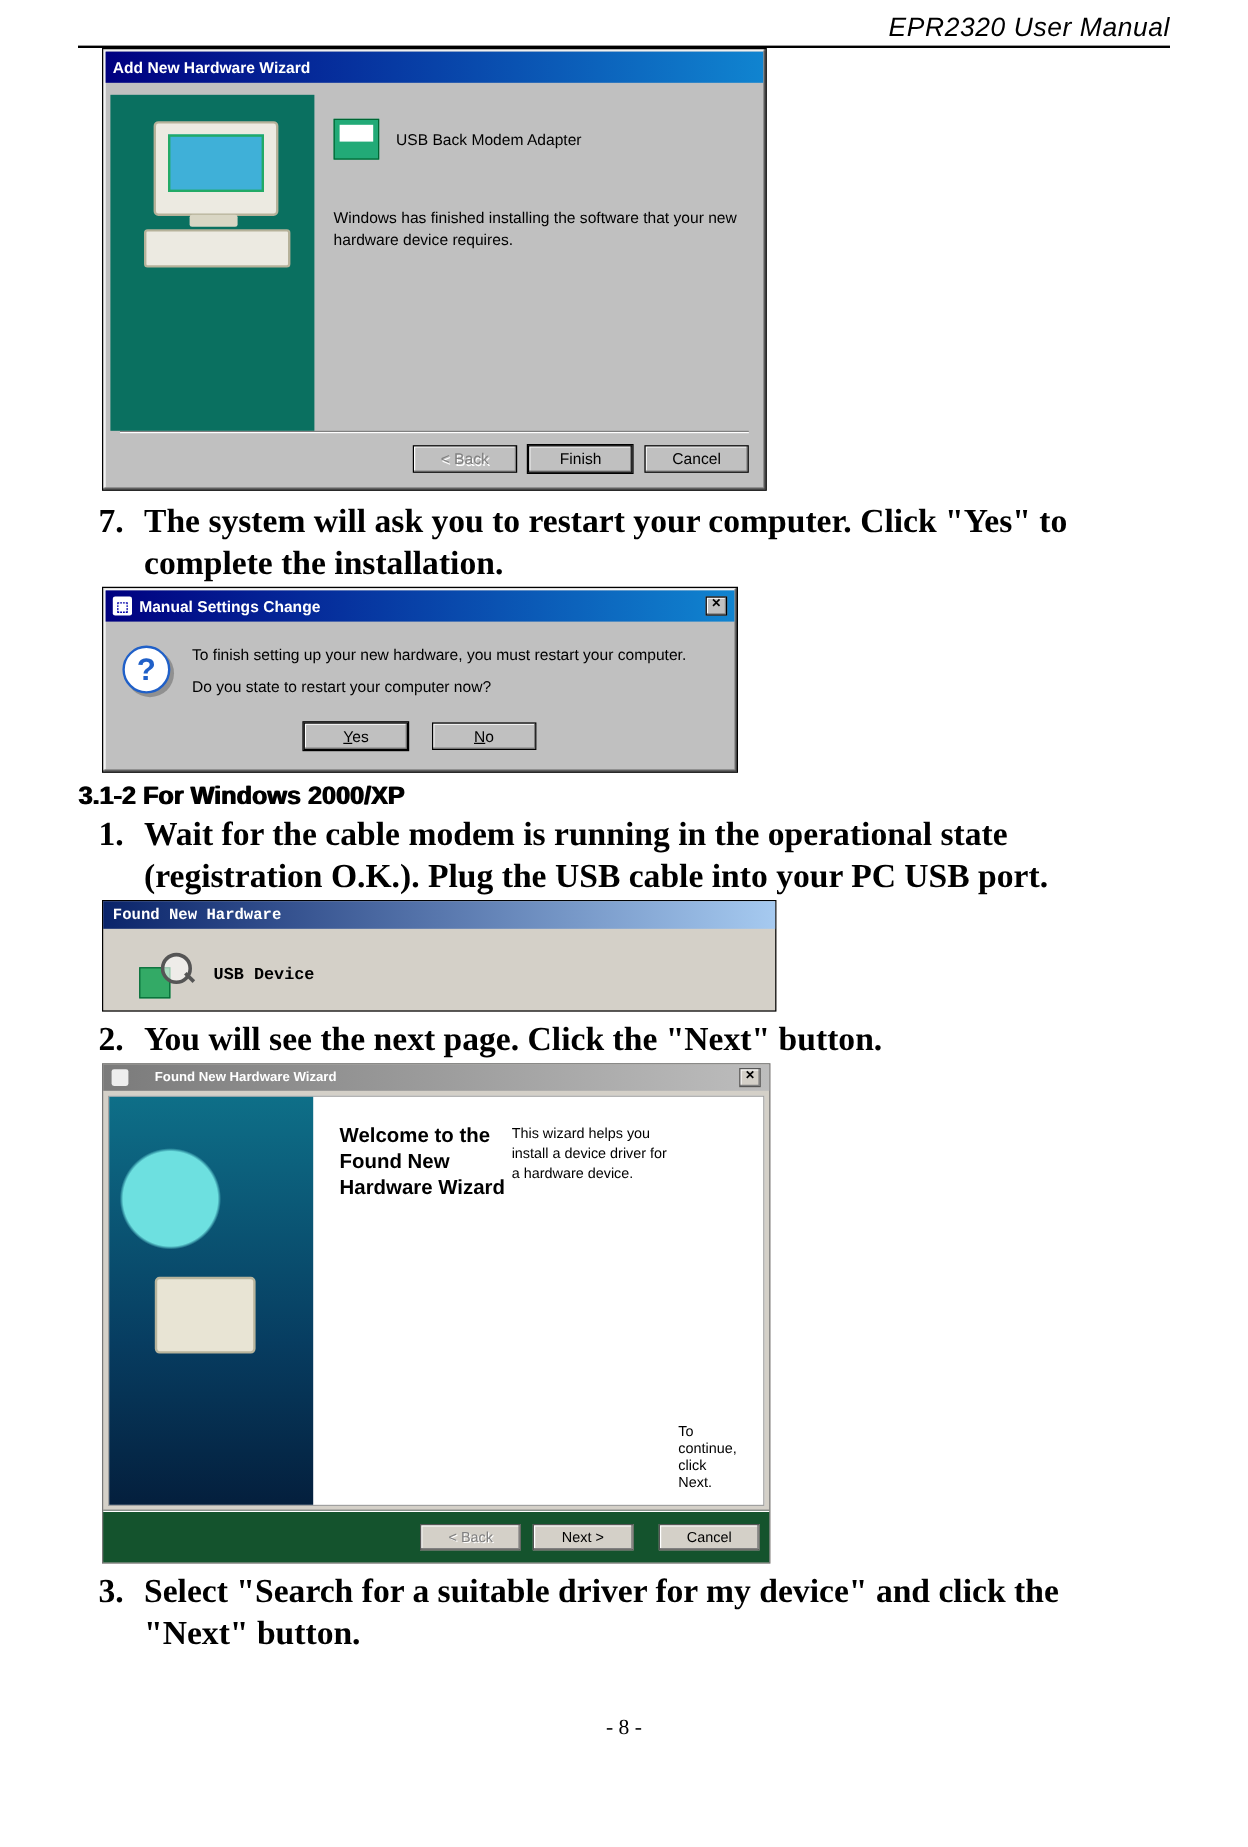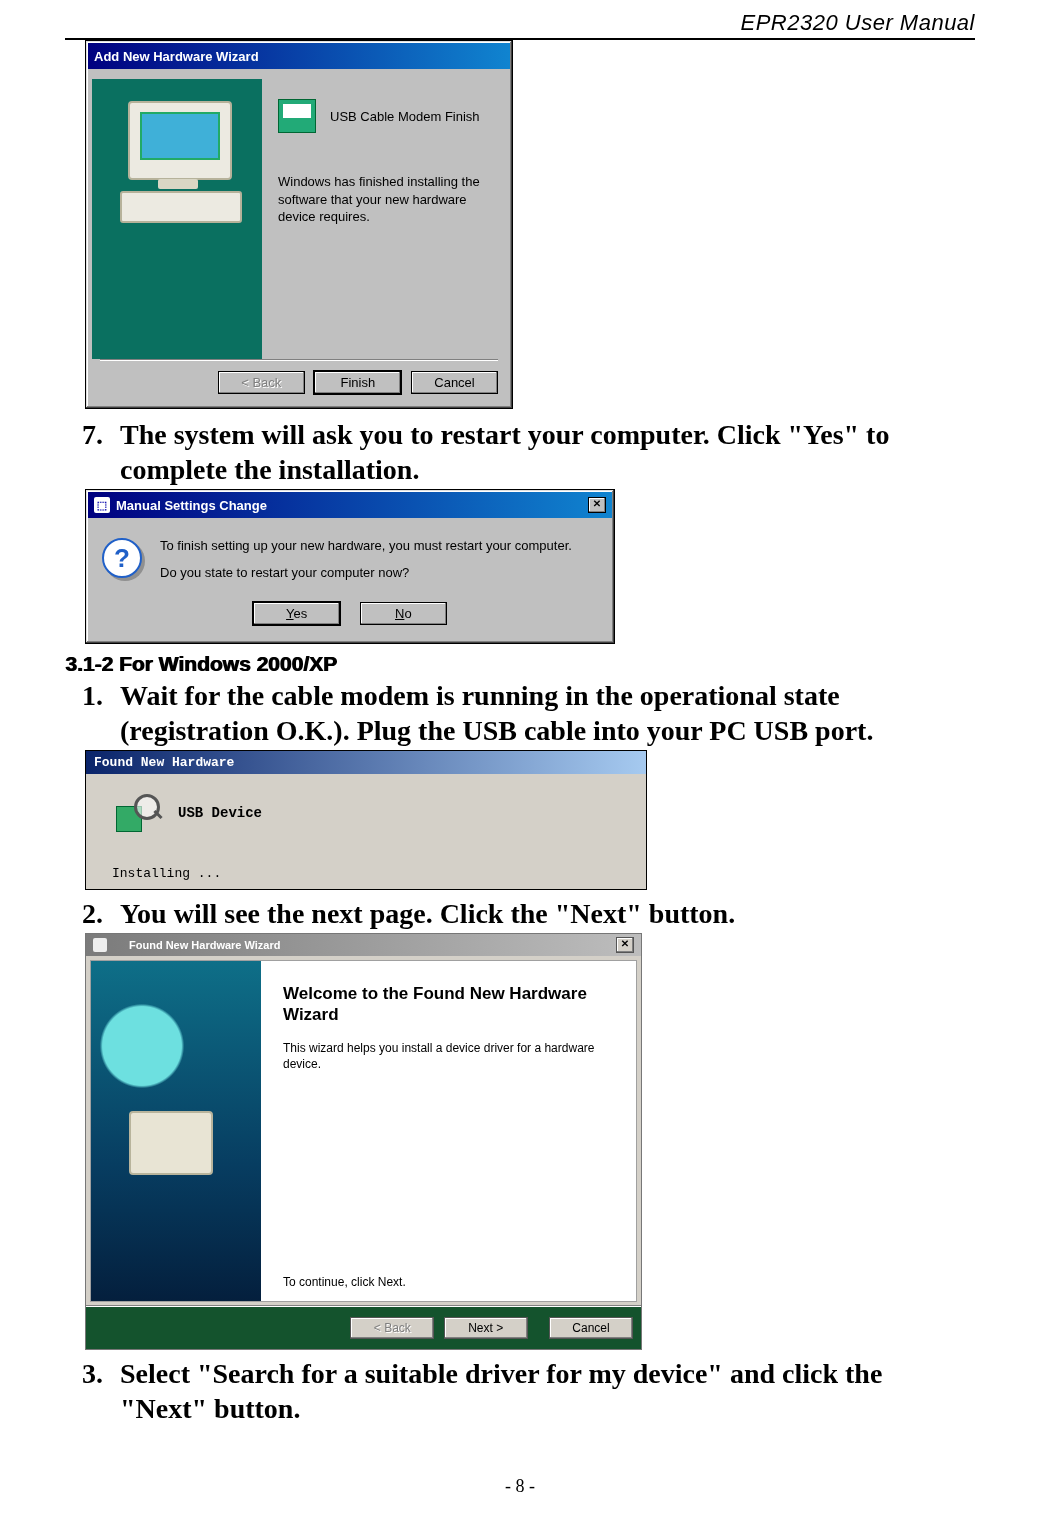--- a/index.html
+++ b/index.html
@@ -110,21 +110,21 @@
     text-shadow:1px 1px 0 #fff;
     cursor:default;
   }
   .btn-row {
     text-align:right;
     padding:10px 14px 14px 14px;
   }
   .btn-row .win-btn { margin-left:6px; }
 
   
-  .d1 { width:428px; }
+  .d1 { width:554px; }
   .d1-body { display:flex; padding:8px 14px 0 6px; }
   .d1-sidebar {
     width:170px;
     min-height:280px;
     background: linear-gradient(#0a7060, #0a7060);
     position:relative;
     margin-right:16px;
   }
   .d1-right { flex:1; padding-top:20px; }
   .d1-device-row { display:flex; align-items:center; gap:14px; margin-bottom:40px; }
@@ -214,21 +214,21 @@
   .wiz-side {
     width:170px;
     background: radial-gradient(circle at 30% 25%, #6de0e0 0 14%, transparent 15%),
                 linear-gradient(#0e6f88 0%, #073d61 60%, #041f3d 100%);
     position:relative;
   }
   .wiz-side::after{
     content:""; position:absolute; left:38px; top:150px; width:80px; height:60px;
     background: #e8e4d4; border:2px solid #b8b49c; border-radius:4px;
   }
-  .wiz-right { flex:1; padding:22px 22px 12px 22px; display:flex; flex-direction:column; }
+  .wiz-right { flex:1; padding:22px 22px 12px 22px; display:flex; flex-direction:row; }
   .wiz-h1 { font-weight:bold; font-size:17px; line-height:1.25; margin-bottom:14px;}
   .wiz-p { font-size:12px; color:#000; margin-bottom:auto; line-height:1.4; }
   .wiz-cont { font-size:12px; margin-top:auto; padding-top:140px; }
   .wiz-btn-row {
     border-top:1px solid #fff; box-shadow: 0 -1px 0 #808080;
     padding:10px 8px; text-align:right; background:#14532d;
   }
   .wiz-btn {
     background:#d4d0c8; border:1px solid #555;
     box-shadow: inset -1px -1px 0 #808080, inset 1px 1px 0 #fff;
@@ -256,21 +256,21 @@
             <div class="mon-base"></div>
             <div class="tower"></div>
             <div class="disc disc1"></div>
             <div class="disc disc2"></div>
             <div class="disc disc3"></div>
           </div>
         </div>
         <div class="d1-right">
           <div class="d1-device-row">
             <div class="d1-device-icon"></div>
-            <span>USB Cable Modem Finish</span>
+            <span>USB Back Modem Adapter</span>
           </div>
           <p>Windows has finished installing the software that your new hardware device requires.</p>
         </div>
       </div>
       <hr class="hr-groove">
       <div class="btn-row">
         <span class="win-btn disabled">&lt; Back</span>
         <span class="win-btn default">Finish</span>
         <span class="win-btn">Cancel</span>
       </div>
@@ -314,21 +314,20 @@
         <span>Found New Hardware</span>
       </div>
       <div class="fnh-body">
         <div class="fnh-row">
           <div class="fnh-icon">
             <div class="chip"></div>
               <div class="mag"></div>
           </div>
           <div class="fnh-label">USB Device</div>
         </div>
-        <div class="installing">Installing ...</div>
       </div>
     </div>
   </div>
 
   <ol class="steps body-text" start="2">
     <li>You will see the next page. Click the "Next" button.</li>
   </ol>
 
   <div class="dialog-indent">
     <div class="wiz">

